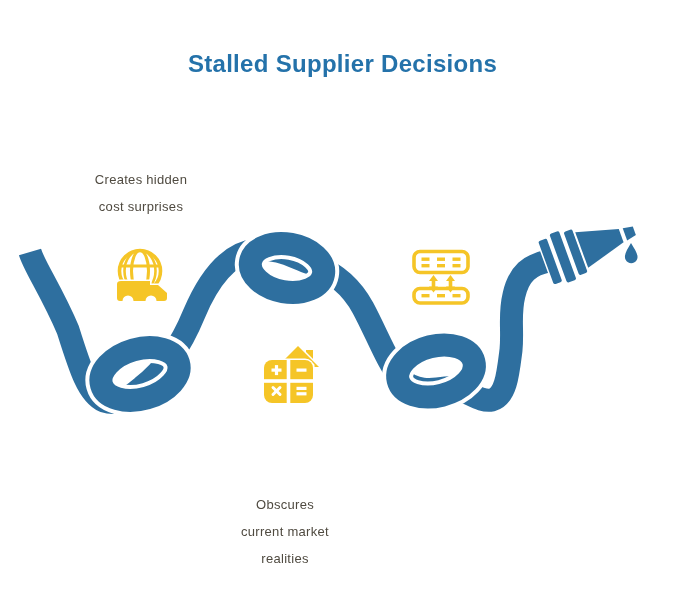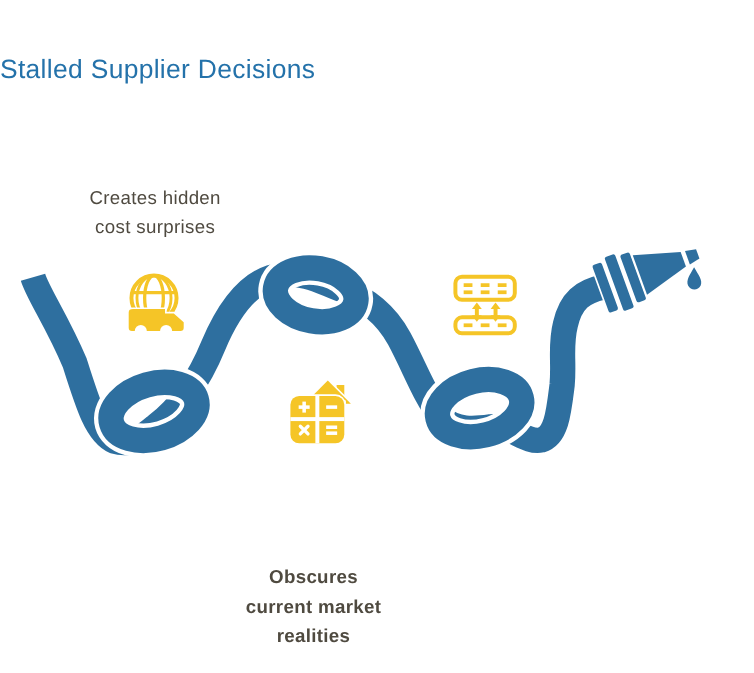--- a/index.html
+++ b/index.html
@@ -11,32 +11,32 @@
     --bg-white:#FFFFFF;
   }
   html,body{margin:0;padding:0;}
   body{font-family:"Liberation Sans", sans-serif; background:#fff;}
   .canvas{
     position:relative; width:685px; height:612px;
     background:var(--bg-white); overflow:hidden;
   }
   .title{
     position:absolute; top:50px; left:0; width:685px;
-    text-align:left; font-size:24px; font-weight:400;
+    text-align:center; font-size:24px; font-weight:700;
     letter-spacing:0.3px; color:var(--title-blue);
   }
   .label{
     position:absolute; width:210px; text-align:center;
-    font-size:17px; font-weight:500; line-height:27px;
+    font-size:13px; font-weight:500; line-height:27px;
     letter-spacing:0.3px; color:var(--label-gray);
     white-space:pre-line;
   }
   .label-left{ top:166px; left:36px; }
   .label-right{ top:166px; left:340px; }
-  .label-bottom{ top:511px; left:180px;font-weight:bold; }
+  .label-bottom{ top:491px; left:180px; }
   svg{ position:absolute; top:0; left:0; }
   .hose-casing{ stroke:var(--outline-white); stroke-width:31; fill:none; stroke-linejoin:round; }
   .hose-stroke{ stroke:var(--hose-blue); stroke-width:23; fill:none; stroke-linejoin:round; }
   .nozzle-part{ fill:var(--hose-blue); stroke:var(--outline-white); stroke-width:3; stroke-linejoin:round; paint-order:stroke; }
   .drop{ fill:var(--hose-blue); }
   .y-fill{ fill:var(--icon-yellow); }
   .y-stroke{ stroke:var(--icon-yellow); fill:none; }
   .y-over{ fill:var(--icon-yellow); stroke:var(--outline-white); stroke-width:3; stroke-linejoin:round; paint-order:stroke; }
   .w-fill{ fill:var(--bg-white); }
   .w-line{ stroke:var(--bg-white); stroke-width:3; stroke-linecap:round; }

